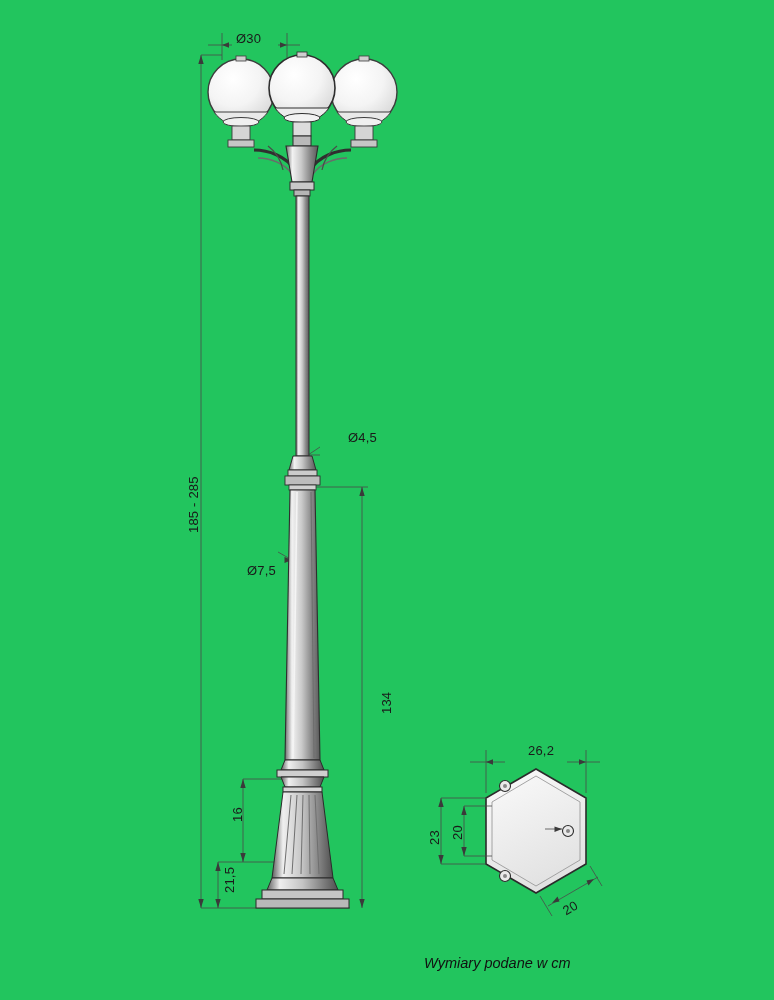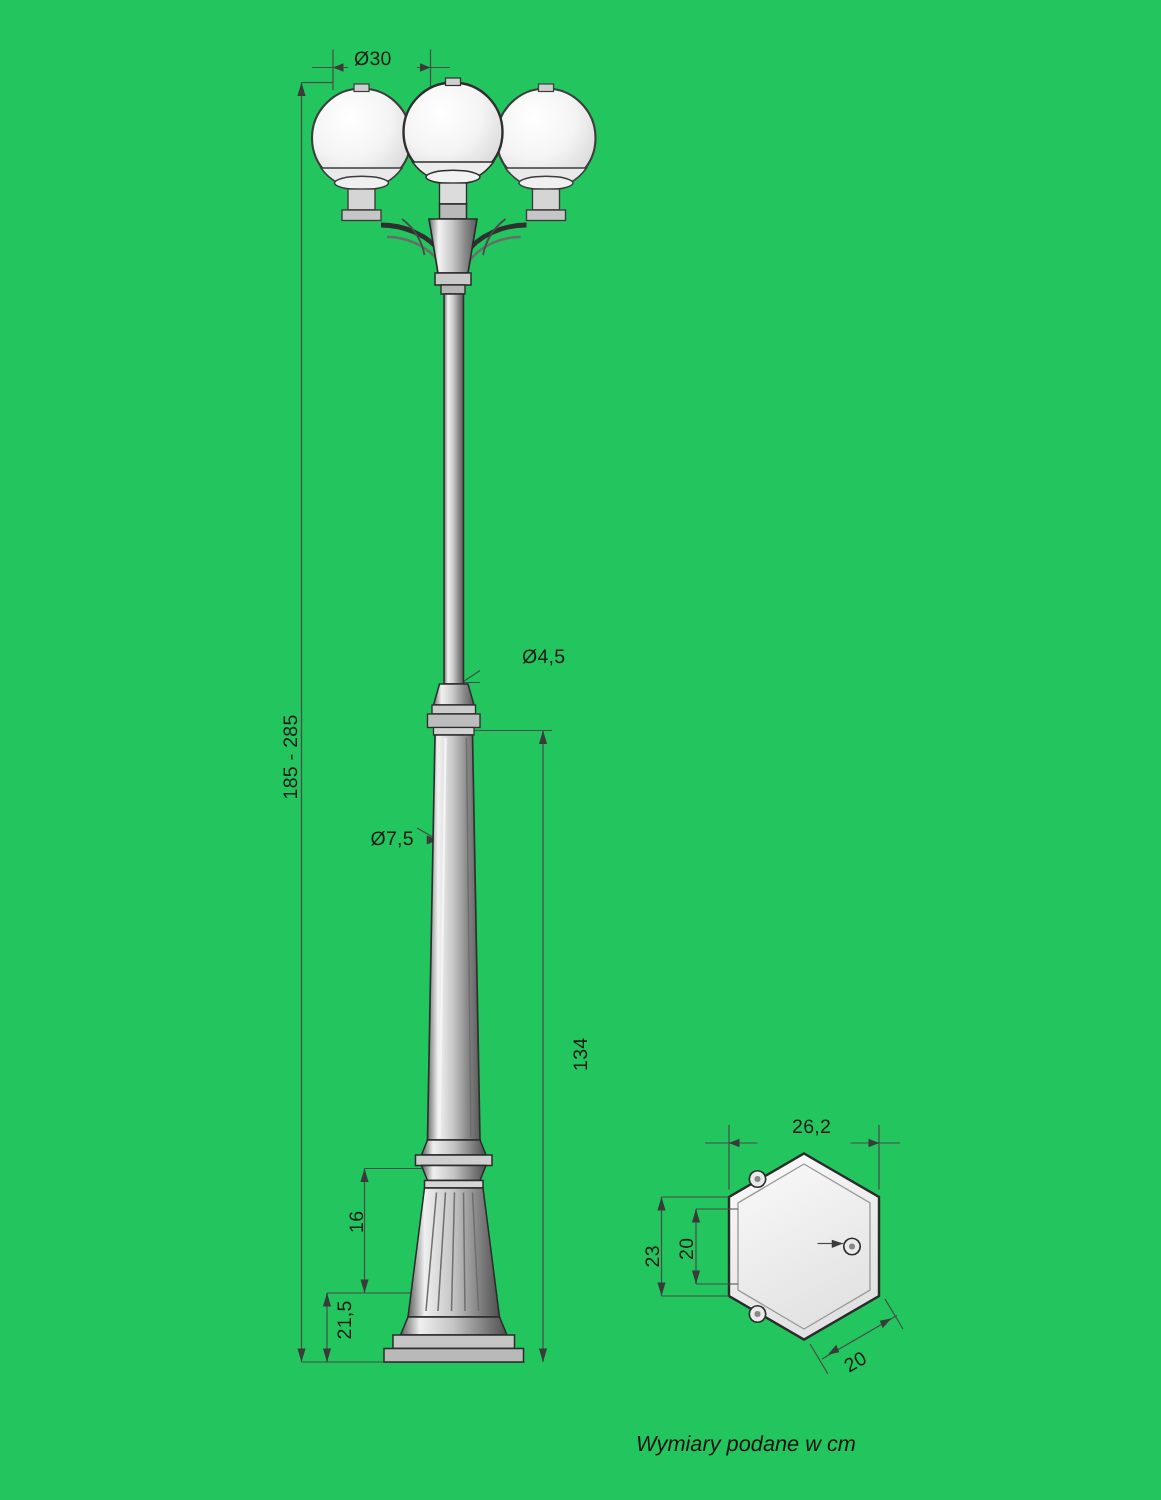--- a/index.html
+++ b/index.html
@@ -52,21 +52,21 @@
 <body>
 
 <div id="page">
 
   <div class="dim-text" style="left:236px; top:31px;">Ø30</div>
 
   <div class="dim-text rot" style="left:186px; top:533px;">185 - 285</div>
 
   <div class="dim-text" style="left:328px; top:430px;margin-left:20px;">Ø4,5</div>
 
-  <div class="dim-text" style="left:247px; top:551px;">Ø7,5</div>
+  <div class="dim-text" style="left:247px; top:563px;">Ø7,5</div>
 
   <div class="dim-text rot" style="left:379px; top:714px;">134</div>
 
   <div class="dim-text rot" style="left:230px; top:822px;">16</div>
 
   <div class="dim-text rot" style="left:222px; top:893px;">21,5</div>
 
   <div class="dim-text" style="left:528px; top:743px;">26,2</div>
 
   <div class="dim-text rot" style="left:427px; top:845px;">23</div>

